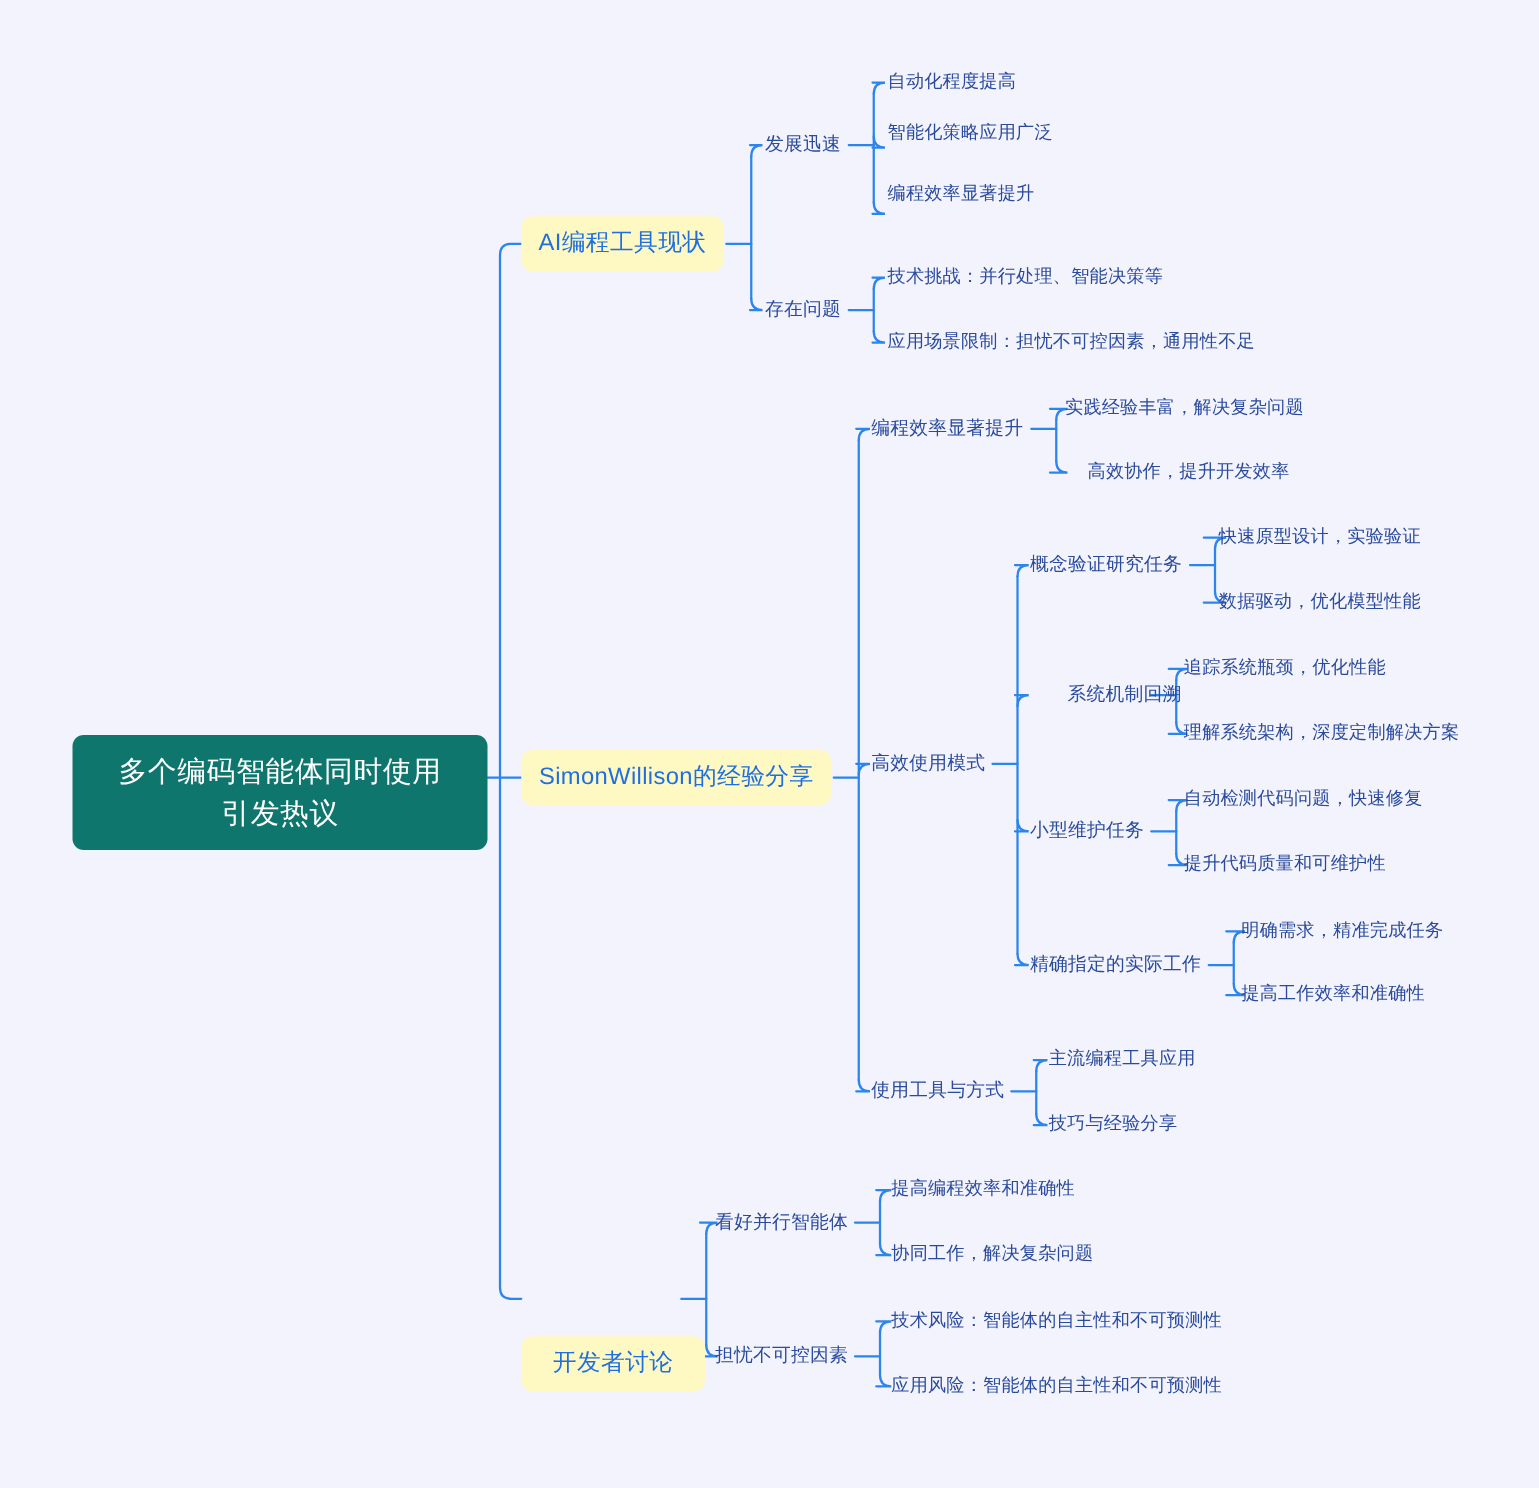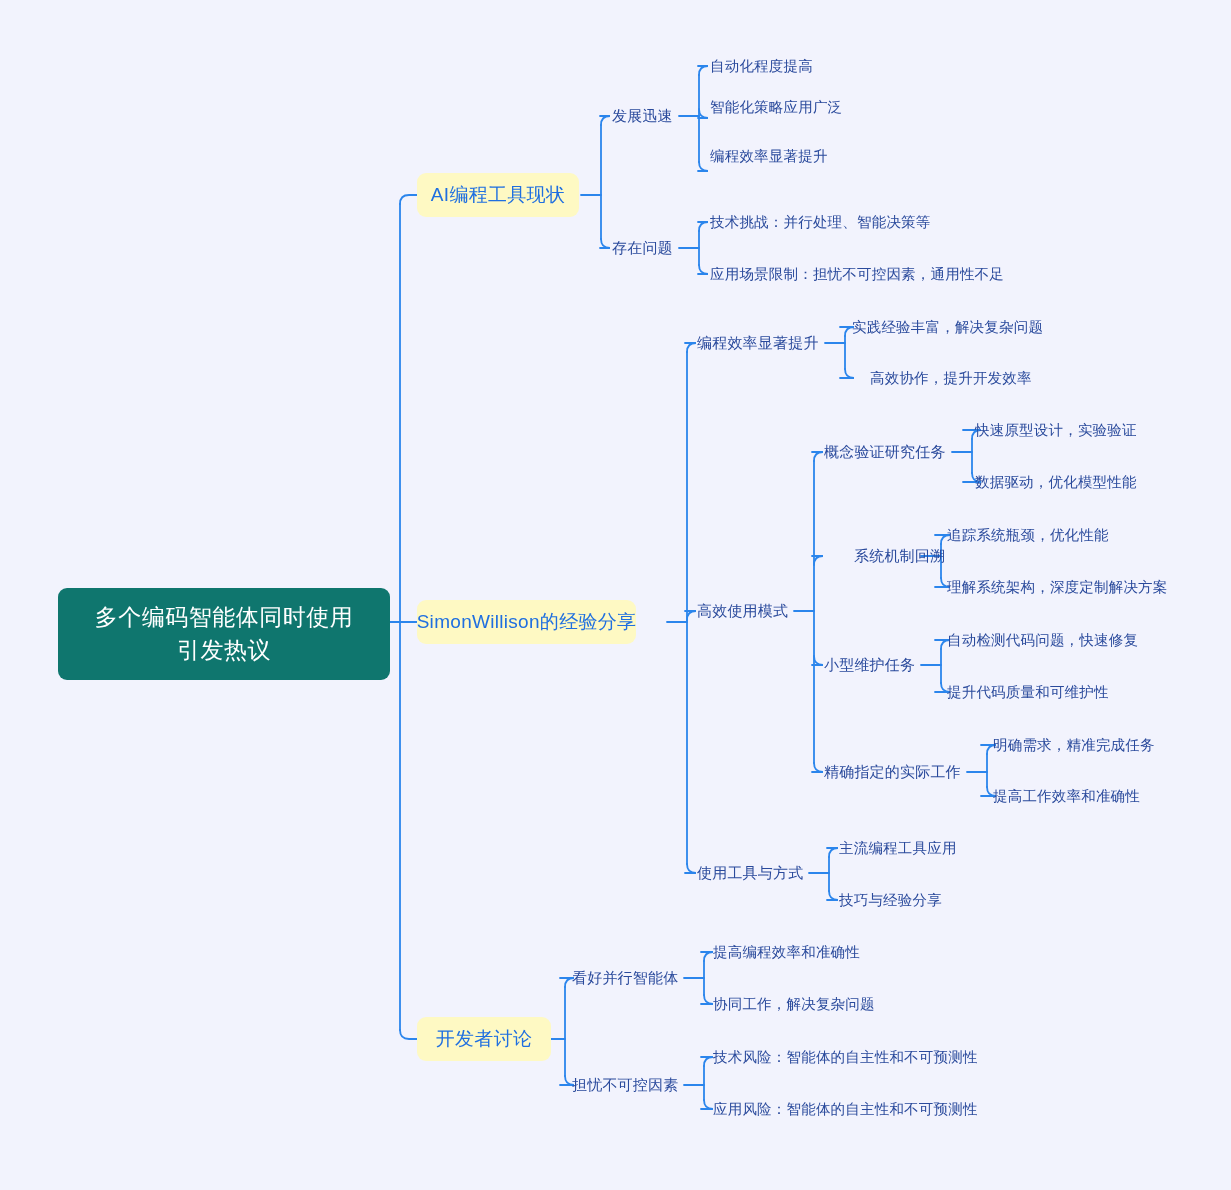--- a/index.html
+++ b/index.html
@@ -149,21 +149,21 @@
       <div class="node node-branch" style="left: 417px; top: 173px; width: 162px; height: 44px; display: flex; align-items: center; justify-content: center;">
         <span>AI编程工具现状</span>
       </div>
       <div class="node node-mid" style="left: 612px; top: 116px; transform: translateY(-50%);"><span>发展迅速</span></div>
       <div class="node node-mid" style="left: 612px; top: 248px; transform: translateY(-50%);"><span>存在问题</span></div>
       <div class="node node-leaf" style="left: 710px; top: 66px; transform: translateY(-50%);"><span>自动化程度提高</span></div>
       <div class="node node-leaf" style="left: 710px; top: 107px; transform: translateY(-50%);"><span>智能化策略应用广泛</span></div>
       <div class="node node-leaf" style="left: 710px; top: 156px; transform: translateY(-50%);"><span>编程效率显著提升</span></div>
       <div class="node node-leaf" style="left: 710px; top: 222px; transform: translateY(-50%);"><span>技术挑战：并行处理、智能决策等</span></div>
       <div class="node node-leaf" style="left: 710px; top: 274px; transform: translateY(-50%);"><span>应用场景限制：担忧不可控因素，通用性不足</span></div>
-      <div class="node node-branch" style="left: 417px; top: 600px; width: 219px; height: 44px; display: flex; align-items: center; justify-content: center;">
+      <div class="node node-branch" style="left: 417px; top: 600px; width: 248px; height: 44px; display: flex; align-items: center; justify-content: center;">
         <span>SimonWillison的经验分享</span>
       </div>
       <div class="node node-mid" style="left: 697px; top: 343px; transform: translateY(-50%);"><span>编程效率显著提升</span></div>
       <div class="node node-mid" style="left: 697px; top: 611px; transform: translateY(-50%);"><span>高效使用模式</span></div>
       <div class="node node-mid" style="left: 697px; top: 873px; transform: translateY(-50%);"><span>使用工具与方式</span></div>
       <div class="node node-leaf" style="left: 852px; top: 327px; transform: translateY(-50%);"><span>实践经验丰富，解决复杂问题</span></div>
       <div class="node node-leaf" style="left: 852px; top: 378px; transform: translateY(-50%); margin-left: 18px;"><span>高效协作，提升开发效率</span></div>
       <div class="node node-mid" style="left: 824px; top: 452px; transform: translateY(-50%);"><span>概念验证研究任务</span></div>
       <div class="node node-leaf" style="left: 975px; top: 430px; transform: translateY(-50%);"><span>快速原型设计，实验验证</span></div>
       <div class="node node-leaf" style="left: 975px; top: 482px; transform: translateY(-50%);"><span>数据驱动，优化模型性能</span></div>
@@ -171,21 +171,21 @@
       <div class="node node-leaf" style="left: 947px; top: 535px; transform: translateY(-50%);"><span>追踪系统瓶颈，优化性能</span></div>
       <div class="node node-leaf" style="left: 947px; top: 587px; transform: translateY(-50%);"><span>理解系统架构，深度定制解决方案</span></div>
       <div class="node node-mid" style="left: 824px; top: 665px; transform: translateY(-50%);"><span>小型维护任务</span></div>
       <div class="node node-leaf" style="left: 947px; top: 640px; transform: translateY(-50%);"><span>自动检测代码问题，快速修复</span></div>
       <div class="node node-leaf" style="left: 947px; top: 692px; transform: translateY(-50%);"><span>提升代码质量和可维护性</span></div>
       <div class="node node-mid" style="left: 824px; top: 772px; transform: translateY(-50%);"><span>精确指定的实际工作</span></div>
       <div class="node node-leaf" style="left: 993px; top: 745px; transform: translateY(-50%);"><span>明确需求，精准完成任务</span></div>
       <div class="node node-leaf" style="left: 993px; top: 796px; transform: translateY(-50%);"><span>提高工作效率和准确性</span></div>
       <div class="node node-leaf" style="left: 839px; top: 848px; transform: translateY(-50%);"><span>主流编程工具应用</span></div>
       <div class="node node-leaf" style="left: 839px; top: 900px; transform: translateY(-50%);"><span>技巧与经验分享</span></div>
-      <div class="node node-branch" style="left: 417px; top: 1017px; width: 134px; height: 44px; display: flex; align-items: center; justify-content: center;">
+      <div class="node node-branch" style="left: 417px; top: 1069px; width: 147px; height: 44px; display: flex; align-items: center; justify-content: center;">
         <span>开发者讨论</span>
       </div>
       <div class="node node-mid" style="left: 572px; top: 978px; transform: translateY(-50%);"><span>看好并行智能体</span></div>
       <div class="node node-mid" style="left: 572px; top: 1085px; transform: translateY(-50%);"><span>担忧不可控因素</span></div>
       <div class="node node-leaf" style="left: 713px; top: 952px; transform: translateY(-50%);"><span>提高编程效率和准确性</span></div>
       <div class="node node-leaf" style="left: 713px; top: 1004px; transform: translateY(-50%);"><span>协同工作，解决复杂问题</span></div>
       <div class="node node-leaf" style="left: 713px; top: 1057px; transform: translateY(-50%);"><span>技术风险：智能体的自主性和不可预测性</span></div>
       <div class="node node-leaf" style="left: 713px; top: 1109px; transform: translateY(-50%);"><span>应用风险：智能体的自主性和不可预测性</span></div>
     </div>
 </div>

